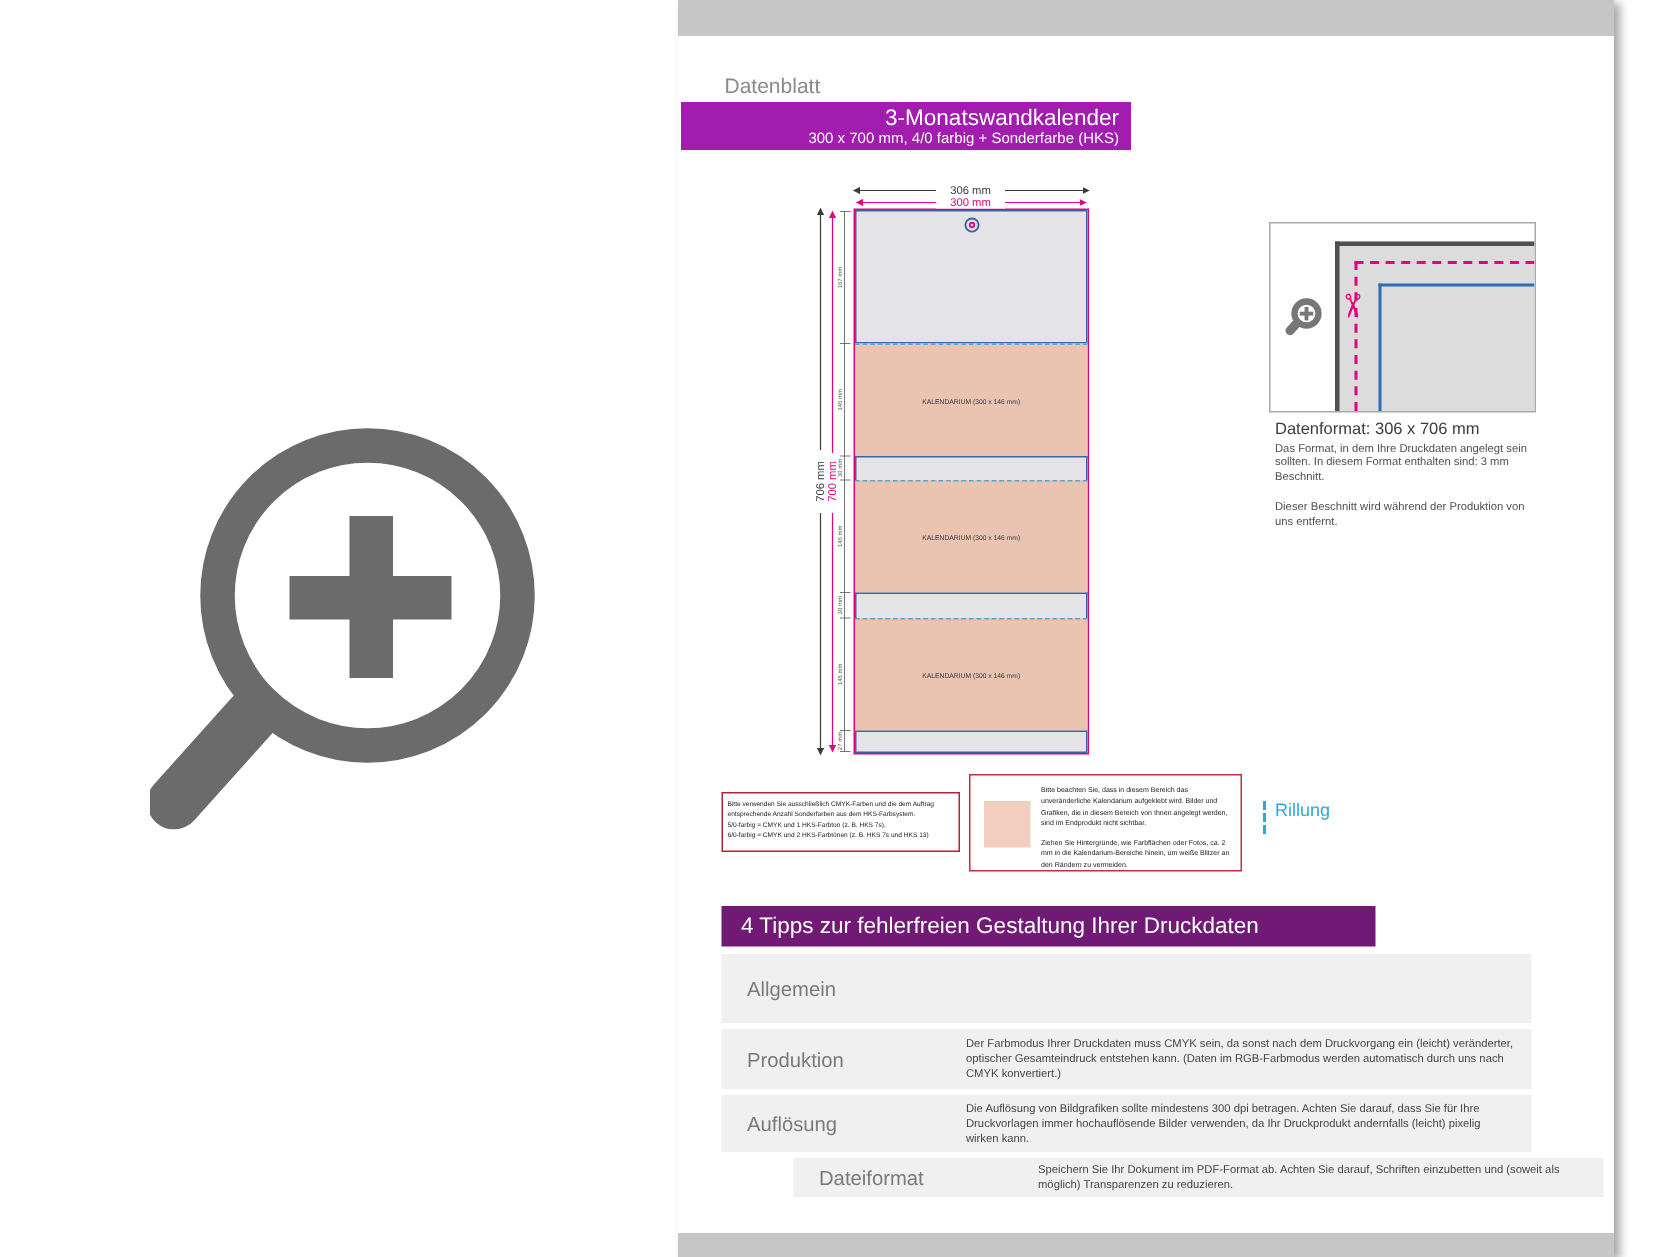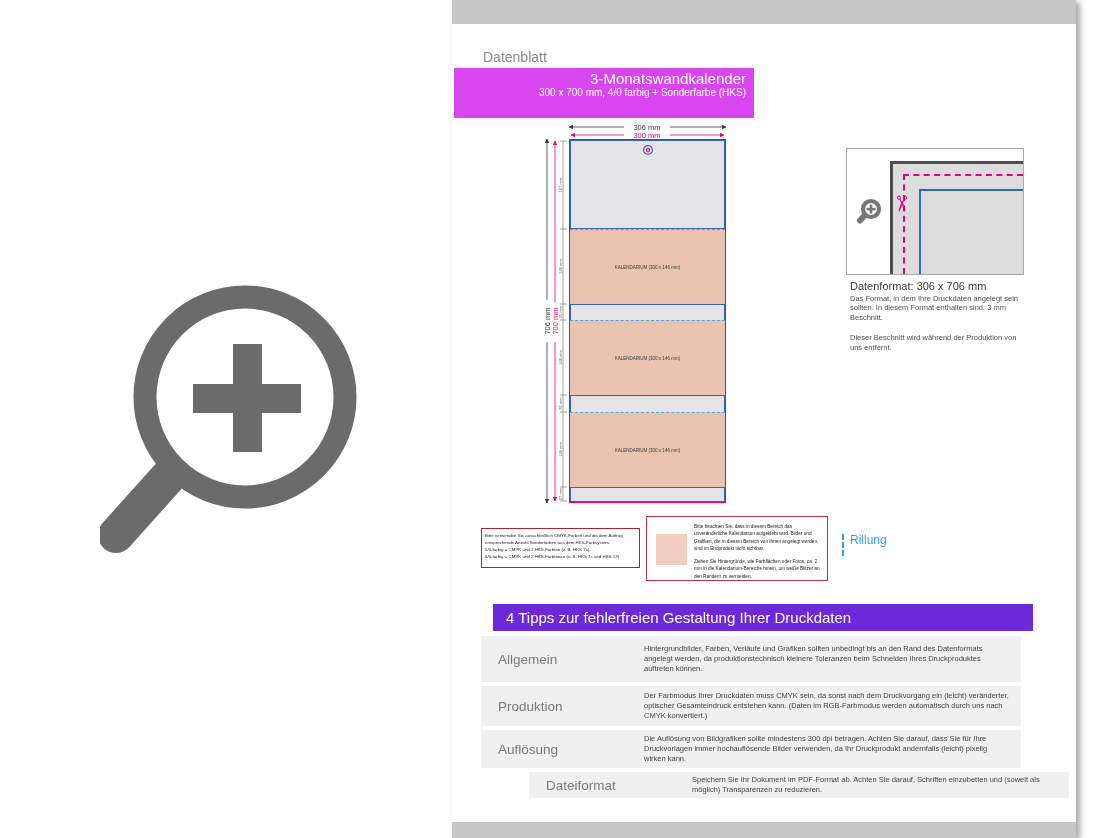--- a/index.html
+++ b/index.html
@@ -10,21 +10,21 @@
   
   .page-col { position:absolute; left:452px; top:0; width:624px; height:838px; background:#ffffff;
               box-shadow:4px 2px 6px rgba(0,0,0,.35); }
   .strip { position:absolute; left:0; width:624px; background:#c6c6c6; }
   .strip.top { top:0; height:24px; }
   .strip.bottom { top:822px; height:16px; }
 
   
   .datenblatt-box { left:22px; top:47px; width:102px; height:21px; background:#ffffff;
                     color:#8a8a8a; font-size:14px; line-height:21px; padding-left:9px; }
-  .title-bar { left:2px; top:68px; width:300px; height:50px; background:#d946ef; color:#ffffff;
+  .title-bar { left:2px; top:68px; width:300px; height:32px; background:#a21caf; color:#ffffff;
                text-align:right; padding:2px 8px 0 0; }
   .title-bar .t1 { font-size:15px; line-height:17px; }
   .title-bar .t2 { font-size:10px; line-height:12px; }
 
   
   .cal { left:117px; top:139px; width:157px; height:364px; border:1.5px solid #e6007e;
          display:flex; flex-direction:column; background:#ffffff; }
   .cal .panel { position:relative; width:100%; }
   .cal .head  { height:89px; background:#e4e4e6; border:1.5px solid #3a64a8; }
   .cal .pink  { background:#eac3b1; border-top:1.5px dashed #4aa8d8;
@@ -61,22 +61,22 @@
   .rp-line { position:absolute; left:0; top:1px; bottom:1px; width:0; }
   .rp-body { padding-left:8px; }
   .rp-title { font-size:11px; font-weight:normal; }
   .rp-p { font-size:7.5px; line-height:1.25; color:#4f4f4f; margin-top:2px; }
   .c-dark { color:#3c3c3c; } .c-mag { color:#e6007e; } .c-blue { color:#2d6db5; } .c-cyan { color:#29a8df; }
   .l-mag  { border-left:2px dashed #e6007e; }
   .l-blue { border-left:2px solid #2d6db5; }
   .l-cyan { border-left:2px dashed #29a8df; }
 
   
-  .tips-header { left:29px; top:604px; width:540px; height:27px; background:#6d28d9; color:#ffffff;
-                 font-size:15px; line-height:27px; padding-left:13px;margin-left:12px; }
+  .tips-header { left:29px; top:604px; width:436px; height:27px; background:#701a75; color:#ffffff;
+                 font-size:15px; line-height:27px; padding-left:13px; }
   .tip-row { left:29px; width:540px; background:#f0f0f0; display:flex; align-items:center; }
   .tip-label { width:163px; padding-left:17px; font-size:13.5px; color:#7a7a7a; flex-shrink:0; }
   .tip-text { flex:1; font-size:7.5px; line-height:1.3; color:#444; padding-right:12px; }
   .r1 { top:636px; height:46px; } .r2 { top:686px; height:40px; }
   .r3 { top:730px; height:38px; } .r4 { top:772px; height:26px;margin-left:48px; }
 
   
   .zoom-cursor { left:100px; top:285px; width:258px; height:268px; }
 </style>
 </head>
@@ -207,21 +207,20 @@
     <div class="rp-line l-cyan"></div>
     <div class="rp-body">
       <div class="rp-title c-cyan" style="font-size:12px;">Rillung</div>
     </div>
   </div>
 
   <div class="abs tips-header">4 Tipps zur fehlerfreien Gestaltung Ihrer Druckdaten</div>
 
   <div class="abs tip-row r1">
     <div class="tip-label">Allgemein</div>
-    <div class="tip-text">Hintergrundbilder, Farben, Verläufe und Grafiken sollten unbedingt bis an den Rand des Datenformats angelegt werden, da produktionstechnisch kleinere Toleranzen beim Schneiden Ihres Druckproduktes auftreten können.</div>
   </div>
   <div class="abs tip-row r2">
     <div class="tip-label">Produktion</div>
     <div class="tip-text">Der Farbmodus Ihrer Druckdaten muss CMYK sein, da sonst nach dem Druckvorgang ein (leicht) veränderter, optischer Gesamteindruck entstehen kann. (Daten im RGB-Farbmodus werden automatisch durch uns nach CMYK konvertiert.)</div>
   </div>
   <div class="abs tip-row r3">
     <div class="tip-label">Auflösung</div>
     <div class="tip-text">Die Auflösung von Bildgrafiken sollte mindestens 300 dpi betragen. Achten Sie darauf, dass Sie für Ihre Druckvorlagen immer hochauflösende Bilder verwenden, da Ihr Druckprodukt andernfalls (leicht) pixelig wirken kann.</div>
   </div>
   <div class="abs tip-row r4">

